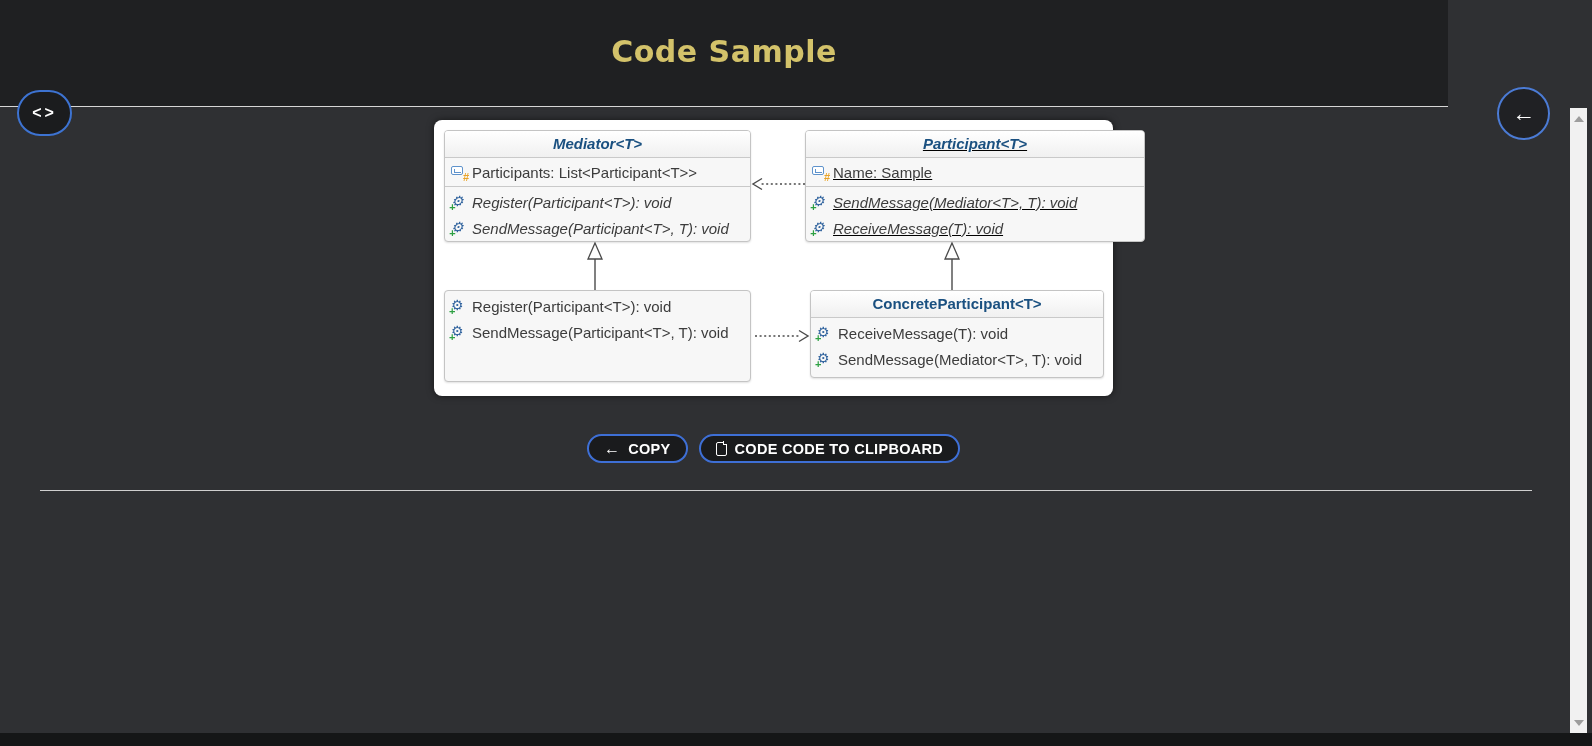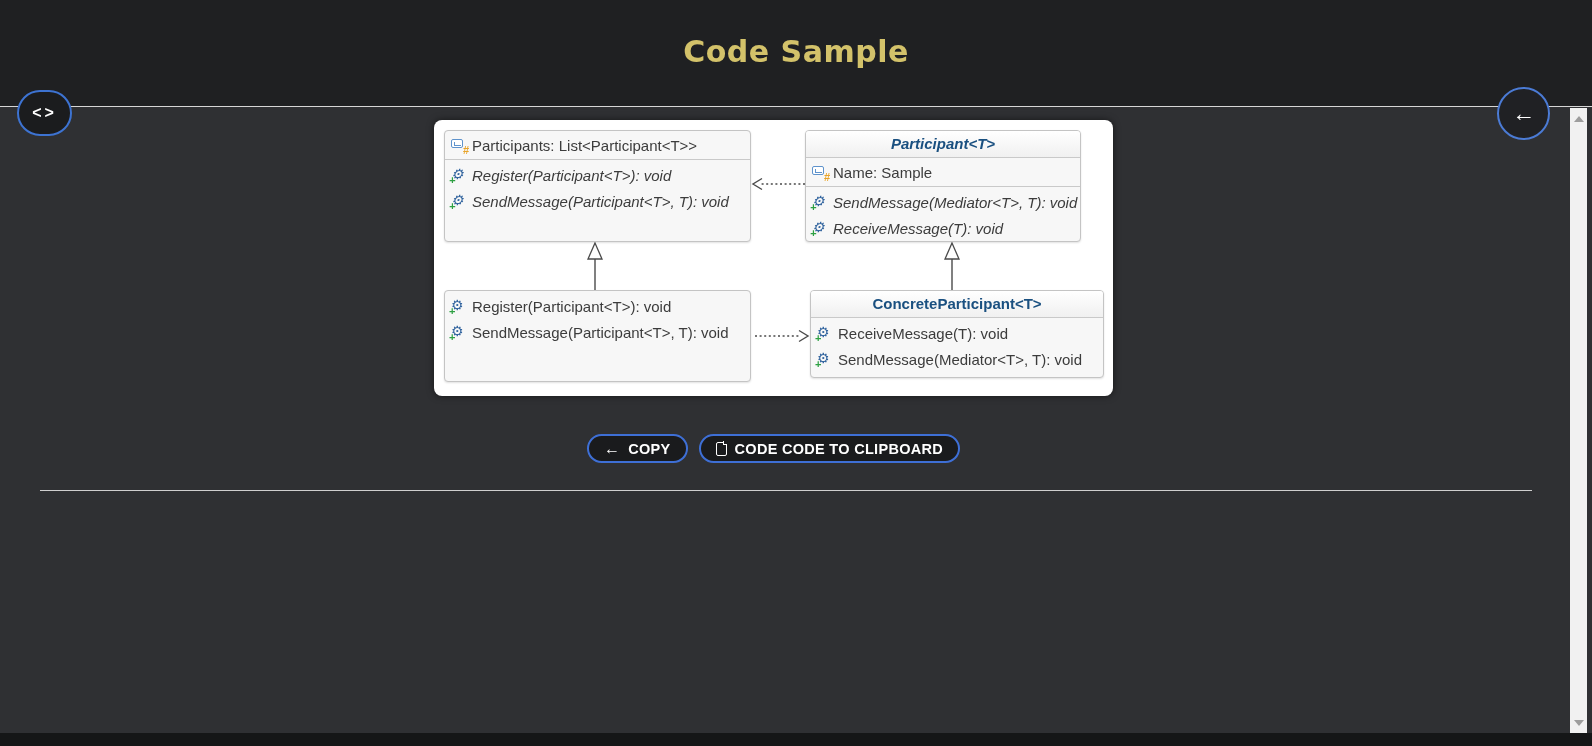--- a/index.html
+++ b/index.html
@@ -1,21 +1,21 @@
 <!DOCTYPE html>
 <html><head>
 <meta charset="utf-8">
 <style>
   * { margin:0; padding:0; box-sizing:border-box; }
   html,body { width:1592px; height:746px; background:#2f3033; overflow:hidden; }
   .screen { position:relative; width:1592px; height:746px; background:#2f3033;
             font-family:"Liberation Sans", sans-serif; }
 
   
-  .app-header { position:absolute; top:0; left:0; width:1592px; height:107px;
+  .app-header { position:absolute; top:0; left:0; width:1448px; height:107px;
                 background:#1f2022; border-bottom:1px solid #d6d6d6; text-align:center; z-index:2; }
   .app-title { line-height:104px; font-size:30px; font-weight:bold; color:#d3c26a;
                font-family:"DejaVu Sans", sans-serif; letter-spacing:0.5px; }
 
   
   .code-toggle-btn { position:absolute; left:17px; top:90px; width:55px; height:46px;
                      border-radius:23px; background:#1b1c1e; border:2px solid #3d73d2;
                      color:#fff; z-index:6; display:flex; align-items:center; justify-content:center;
                      font-size:16px; font-weight:bold; letter-spacing:3px; cursor:pointer; }
   .back-circle-btn { position:absolute; left:1497px; top:87px; width:53px; height:53px;
@@ -28,21 +28,21 @@
                    background:#ffffff; border-radius:8px; box-shadow:0 0 7px rgba(0,0,0,0.55); z-index:3; }
   .connectors { position:absolute; left:0; top:0; z-index:1; }
   .dash  { stroke:#4a4a4a; stroke-width:1.4; stroke-dasharray:2 2.6; fill:none; }
   .open-head { stroke:#4a4a4a; stroke-width:1.4; fill:none; }
   .tri   { fill:#fdfdfd; stroke:#4a4a4a; stroke-width:1.3; }
   .solid { stroke:#4a4a4a; stroke-width:1.4; }
 
   .class-box { position:absolute; background:#f7f7f7; border:1px solid #c4c4c4; border-radius:4px;
                box-shadow:0 1px 2px rgba(0,0,0,0.12); z-index:2; overflow:hidden; }
   .box-0 { left:10px;  top:10px;  width:307px; height:112px; }
-  .box-1 { left:371px; top:10px;  width:276px; height:112px; }
+  .box-1 { left:371px; top:10px;  width:340px; height:112px;text-decoration:underline; }
   .box-2 { left:10px;  top:170px; width:307px; height:92px; }
   .box-3 { left:376px; top:170px; width:294px; height:88px; }
 
   .class-title { height:27px; line-height:26px; text-align:center; font-size:15px; font-weight:bold;
                  color:#1a5080; background:linear-gradient(#ffffff,#f0f0f0);
                  border-bottom:1px solid #c9c9c9; }
   .class-properties { border-bottom:1px solid #c9c9c9; }
   .class-properties .member-row { height:28px; }
   .class-methods { padding-top:2px; }
   .member-row { display:flex; align-items:center; gap:5px; height:26px; padding:0 5px;
@@ -120,20 +120,21 @@
         <polygon class="tri" points="518,123 511,139 525,139"></polygon>
         <line class="solid" x1="518" y1="139" x2="518" y2="170"></line>
       </g>
       <g>
         <line class="dash" x1="321" y1="216" x2="365" y2="216"></line>
         <polyline class="open-head" points="365,210.5 374,216 365,221.5"></polyline>
       </g>
     </svg>
 
     <div class="class-box box-0">
+      <div class="class-title italic">Mediator&lt;T&gt;</div>
       <div class="class-properties">
           <div class="member-row">
             <span class="prop-icon">
               <span class="pi-r1"></span>
               <span class="pi-r2"></span>
               <span class="pi-hash">#</span>
             </span>
             <span>Participants: List&lt;Participant&lt;T&gt;&gt;</span>
           </div>
         </div>

